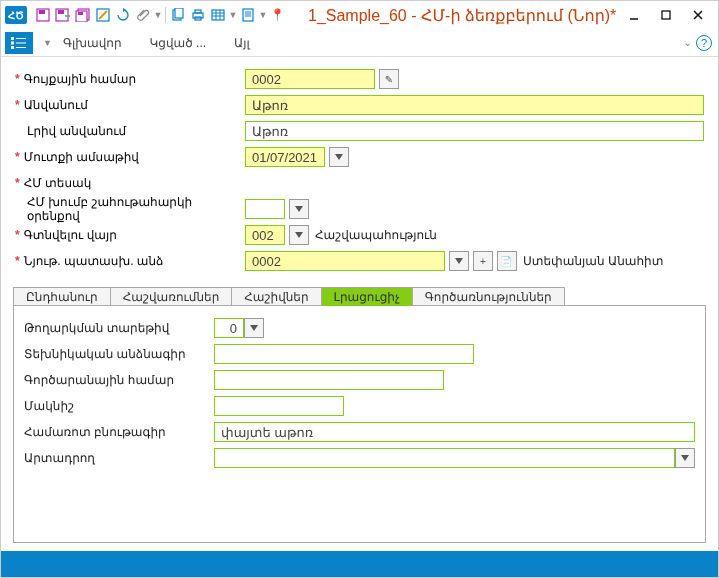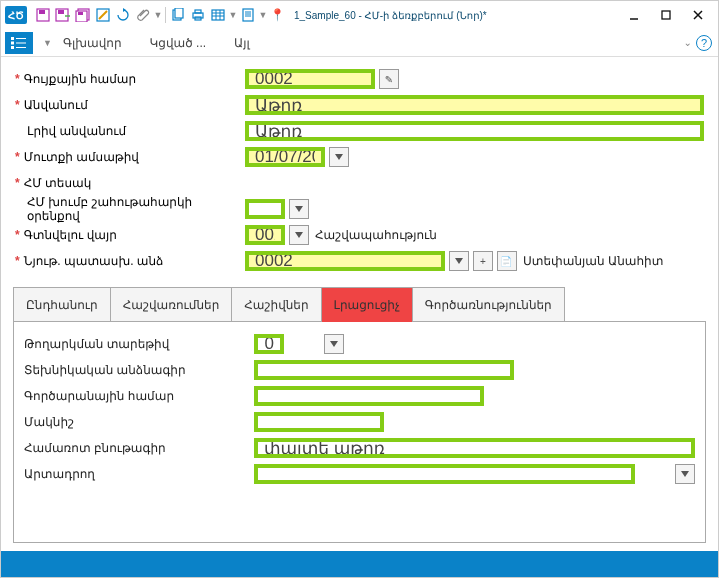--- a/index.html
+++ b/index.html
@@ -40,23 +40,23 @@
     align-items: center;
     justify-content: center;
     color: #0a82c8;
     cursor: pointer;
     font-size: 14px;
   }
   .titlebar .sep {
     width:1px; height:16px; background:#ccc; margin:0 2px;
   }
   .titlebar .title-text {
-    margin-left: 6px;
-    color: #0c4a6e;
-    font-size: 10px;
+    margin-left: 20px;
+    color: #c2410c;
+    font-size: 16px;
     flex: 0 0 auto;
   }
   .titlebar .spacer { flex: 1; }
   .titlebar .winbtn {
     width: 32px; height: 24px;
     display:flex; align-items:center; justify-content:center;
     font-size: 14px; cursor:pointer;
   }
   .menubar {
     display:flex;
@@ -114,24 +114,24 @@
   .req { color:#d44; font-weight:bold; }
   .label-text { color:#000000; }
   .field-col {
     flex:1;
     display:flex;
     align-items:center;
     gap:4px;
   }
   input.txt, .txt {
     height:20px;
-    border:4px solid #84cc16;
+    border:1px solid #84cc16;
     padding:1px 6px;
     font-family:inherit;
-    font-size:17px;
+    font-size:13px;
     background:#fff;
     color:#444;
   }
   .yellow { background:#fffcaa !important; color:#0a7; }
   .btn-small {
     width:20px; height:20px;
     border:1px solid #999;
     background:#f4f4f4;
     display:flex; align-items:center; justify-content:center;
     font-size:10px;
@@ -148,29 +148,29 @@
   }
   .extra-text { color:#222; margin-left:2px; }
   .tabs {
     display:flex;
     margin: 8px 12px 0 12px;
     position:relative;
   }
   .tab {
     border:1px solid #aaa;
     border-bottom:none;
-    padding:10px 12px;
+    padding:2px 12px;
     background:#f4f4f4;
     color:#333;
     cursor:pointer;
     margin-right:-1px;
     position:relative;
   }
   .tab.active {
-    background:#ef4444;
+    background:#84cc16;
     z-index:2;
   }
   .tab-underline {
     position:absolute;
     left:0; right:0; bottom:0;
     height:1px;
     background:#aaa;
     z-index:1;
   }
   .tab-body {
@@ -181,21 +181,20 @@
     display:flex;
     flex-direction:column;
     position:relative;
     margin-top:-1px;
   }
   .tb-row {
     display:flex;
     align-items:center;
     height:24px;
     margin-bottom:2px;
-    gap:40px;
   }
   .tb-label { width:190px; color:#222; }
   .statusbar {
     height:26px;
     background:#0a82c8;
     margin-top:auto;
   }
   svg { display:block; }
 </style>
 </head>

